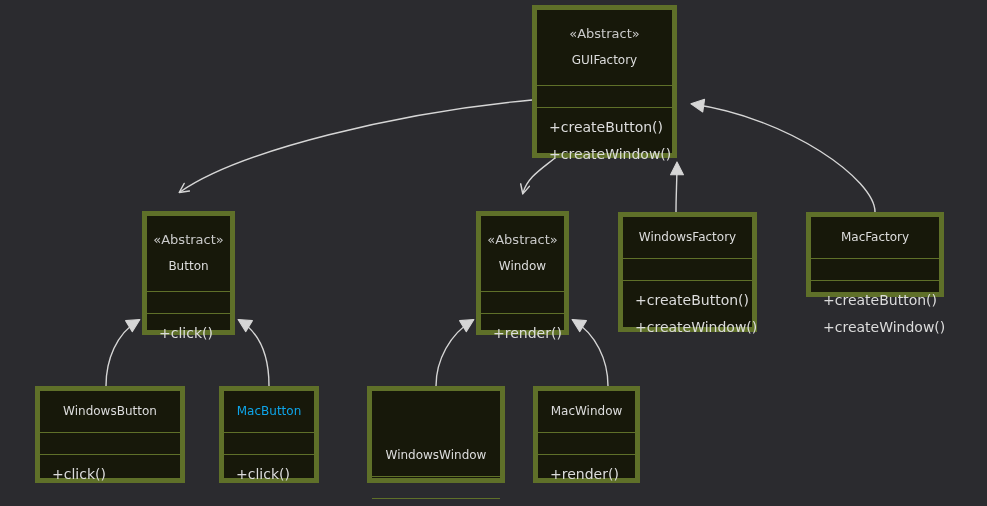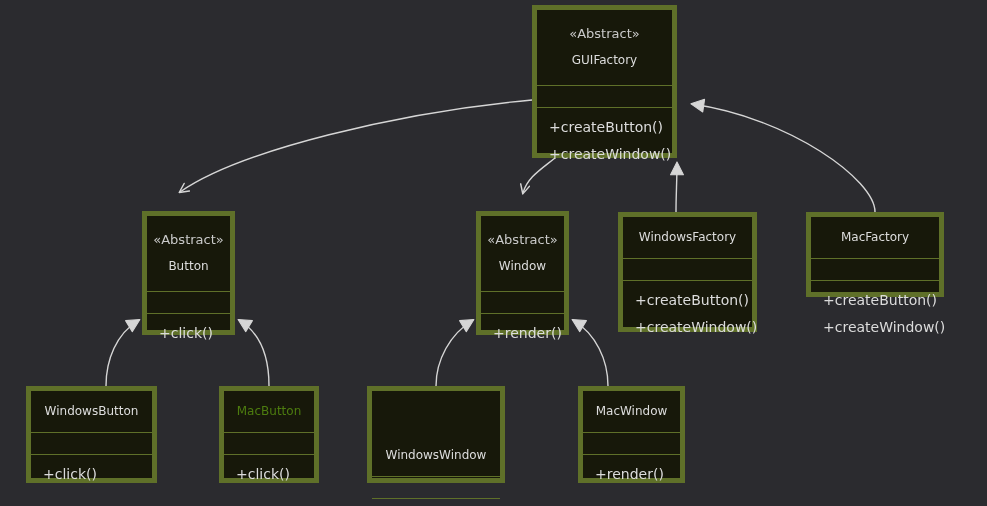--- a/index.html
+++ b/index.html
@@ -160,54 +160,54 @@
 
       <div class="cls-name" style="color: rgb(220, 220, 220);">MacFactory</div>
     </div>
     <div class="uml-attrs" style="height: 22px; border-top-color: rgb(95, 112, 41);"></div>
     <div class="uml-ops" style="border-top-color: rgb(95, 112, 41);">
       <div class="op" style="color: rgb(220, 220, 220);">+createButton()</div>
       <div class="op" style="color: rgb(220, 220, 220);">+createWindow()</div>
     </div>
   </div>
 
-  <div class="uml-class" id="box-5" style="left: 26px; top: 386px; width: 131px; height: 97px; background: rgb(23, 24, 10); border-color: rgb(95, 112, 41);">
+  <div class="uml-class" id="box-5" style="left: 35px; top: 386px; width: 150px; height: 97px; background: rgb(23, 24, 10); border-color: rgb(95, 112, 41);">
     <div class="uml-header" style="height: 41px;">
 
       <div class="cls-name" style="color: rgb(220, 220, 220);">WindowsButton</div>
     </div>
     <div class="uml-attrs" style="height: 22px; border-top-color: rgb(95, 112, 41);"></div>
     <div class="uml-ops" style="border-top-color: rgb(95, 112, 41);">
       <div class="op" style="color: rgb(220, 220, 220);">+click()</div>
     </div>
   </div>
 
   <div class="uml-class" id="box-6" style="left: 219px; top: 386px; width: 100px; height: 97px; background: rgb(23, 24, 10); border-color: rgb(95, 112, 41);">
     <div class="uml-header" style="height: 41px;">
 
-      <div class="cls-name" style="color: #4d7c0f;">MacButton</div>
+      <div class="cls-name" style="color: #0ea5e9;">MacButton</div>
     </div>
     <div class="uml-attrs" style="height: 22px; border-top-color: rgb(95, 112, 41);"></div>
     <div class="uml-ops" style="border-top-color: rgb(95, 112, 41);">
       <div class="op" style="color: rgb(220, 220, 220);">+click()</div>
     </div>
   </div>
 
   <div class="uml-class" id="box-7" style="left: 367px; top: 386px; width: 138px; height: 97px; background: rgb(23, 24, 10); border-color: rgb(95, 112, 41);">
     <div class="uml-header" style="height: 41px; margin-top: 44px;">
 
       <div class="cls-name" style="color: rgb(220, 220, 220);">WindowsWindow</div>
     </div>
     <div class="uml-attrs" style="height: 22px; border-top-color: rgb(95, 112, 41);"></div>
     <div class="uml-ops" style="border-top-color: rgb(95, 112, 41);">
       <div class="op" style="color: rgb(220, 220, 220);">+render()</div>
     </div>
   </div>
 
-  <div class="uml-class" id="box-8" style="left: 578px; top: 386px; width: 107px; height: 97px; background: rgb(23, 24, 10); border-color: rgb(95, 112, 41);">
+  <div class="uml-class" id="box-8" style="left: 533px; top: 386px; width: 107px; height: 97px; background: rgb(23, 24, 10); border-color: rgb(95, 112, 41);">
     <div class="uml-header" style="height: 41px;">
 
       <div class="cls-name" style="color: rgb(220, 220, 220);">MacWindow</div>
     </div>
     <div class="uml-attrs" style="height: 22px; border-top-color: rgb(95, 112, 41);"></div>
     <div class="uml-ops" style="border-top-color: rgb(95, 112, 41);">
       <div class="op" style="color: rgb(220, 220, 220);">+render()</div>
     </div>
   </div>
 

